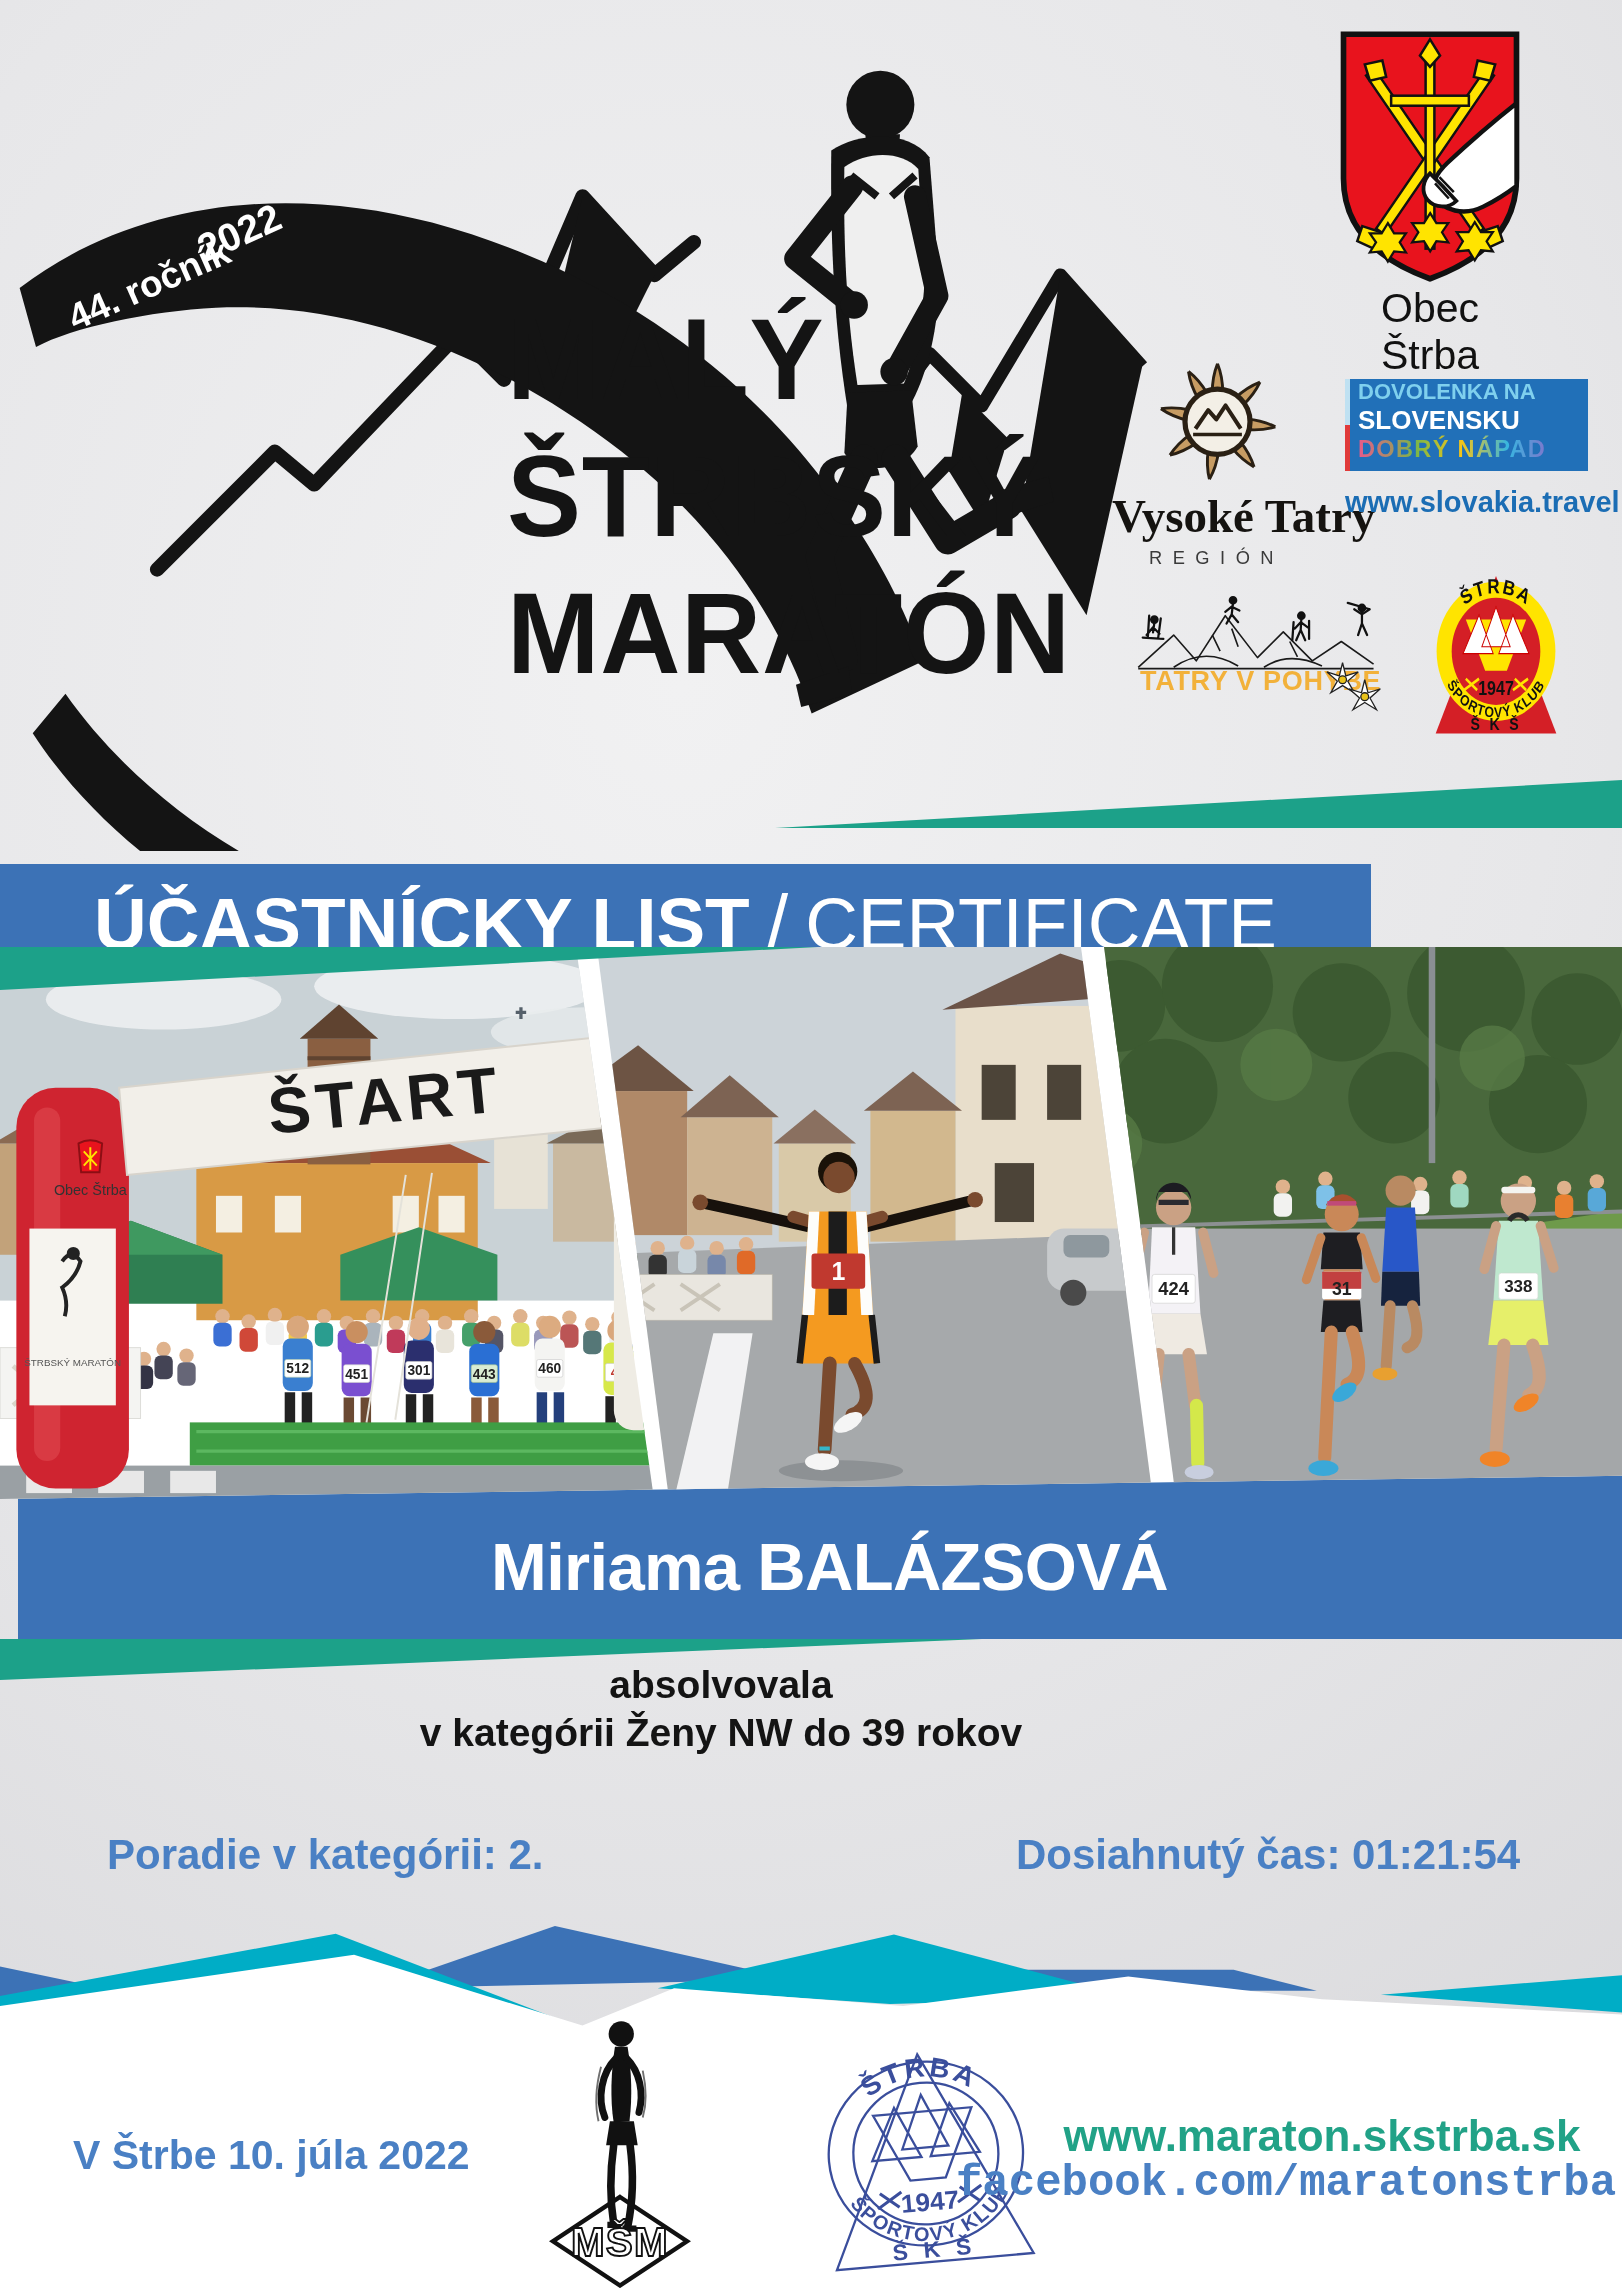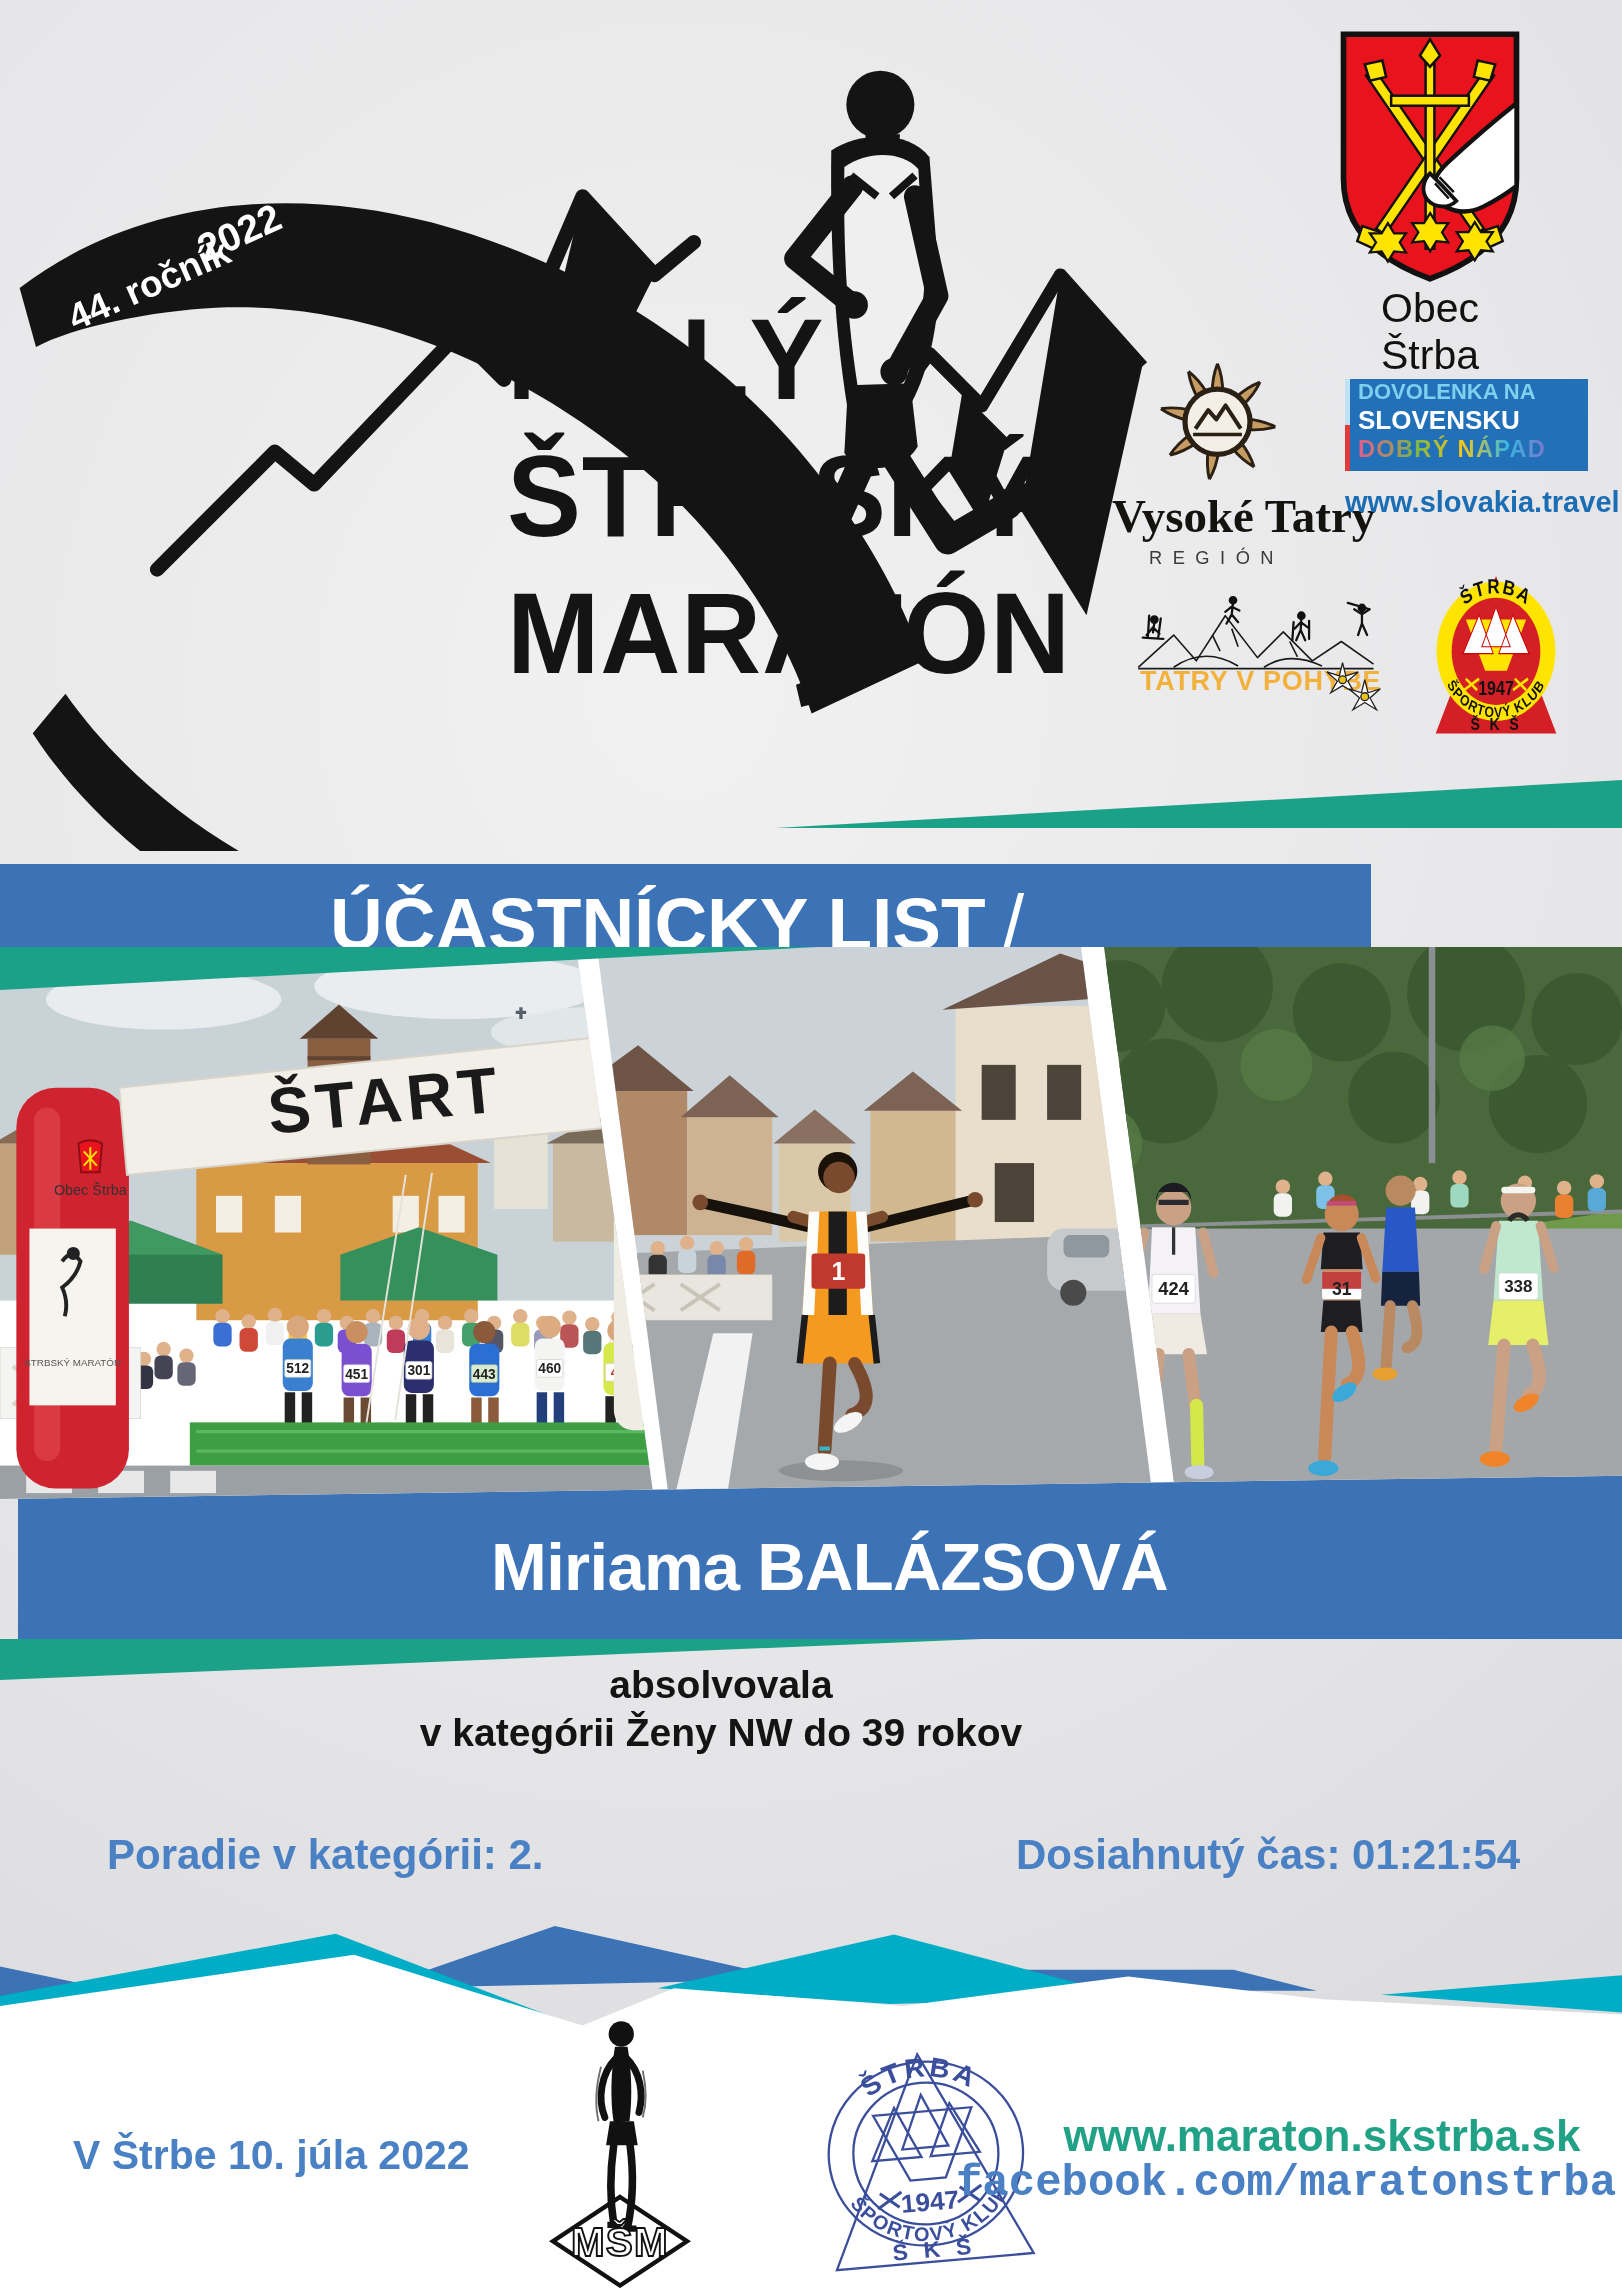--- a/index.html
+++ b/index.html
@@ -225,20 +225,21 @@
     <text font-size="36" font-weight="bold" fill="#111" letter-spacing="4"><textPath href="#arcTopC" startOffset="50%" text-anchor="middle">ŠTRBA</textPath></text>
     <path id="arcBotC" d="M20,148 A120,116 0 0 0 260,148" fill="none"></path>
     <text font-size="26" font-weight="bold" fill="#111" letter-spacing="2"><textPath href="#arcBotC" startOffset="50%" text-anchor="middle">ŠPORTOVÝ KLUB</textPath></text>
     <text x="140" y="286" text-anchor="middle" font-size="30" font-weight="bold" fill="#111" letter-spacing="6">Š K Š</text>
   </svg>
 
   <div class="wedge-top"></div>
   <div class="band1">
     <span class="sk">ÚČASTNÍCKY LIST</span>
     <span class="slash">/</span>
+    <span class="en">CERTIFICATE</span>
   </div>
 
   <div class="name-band">
     <span class="nm">Miriama BALÁZSOVÁ</span>
   </div>
 
   <div class="photos">
 
     <div class="ph ph1">
       <svg viewBox="0 0 1010 843" preserveAspectRatio="none">

